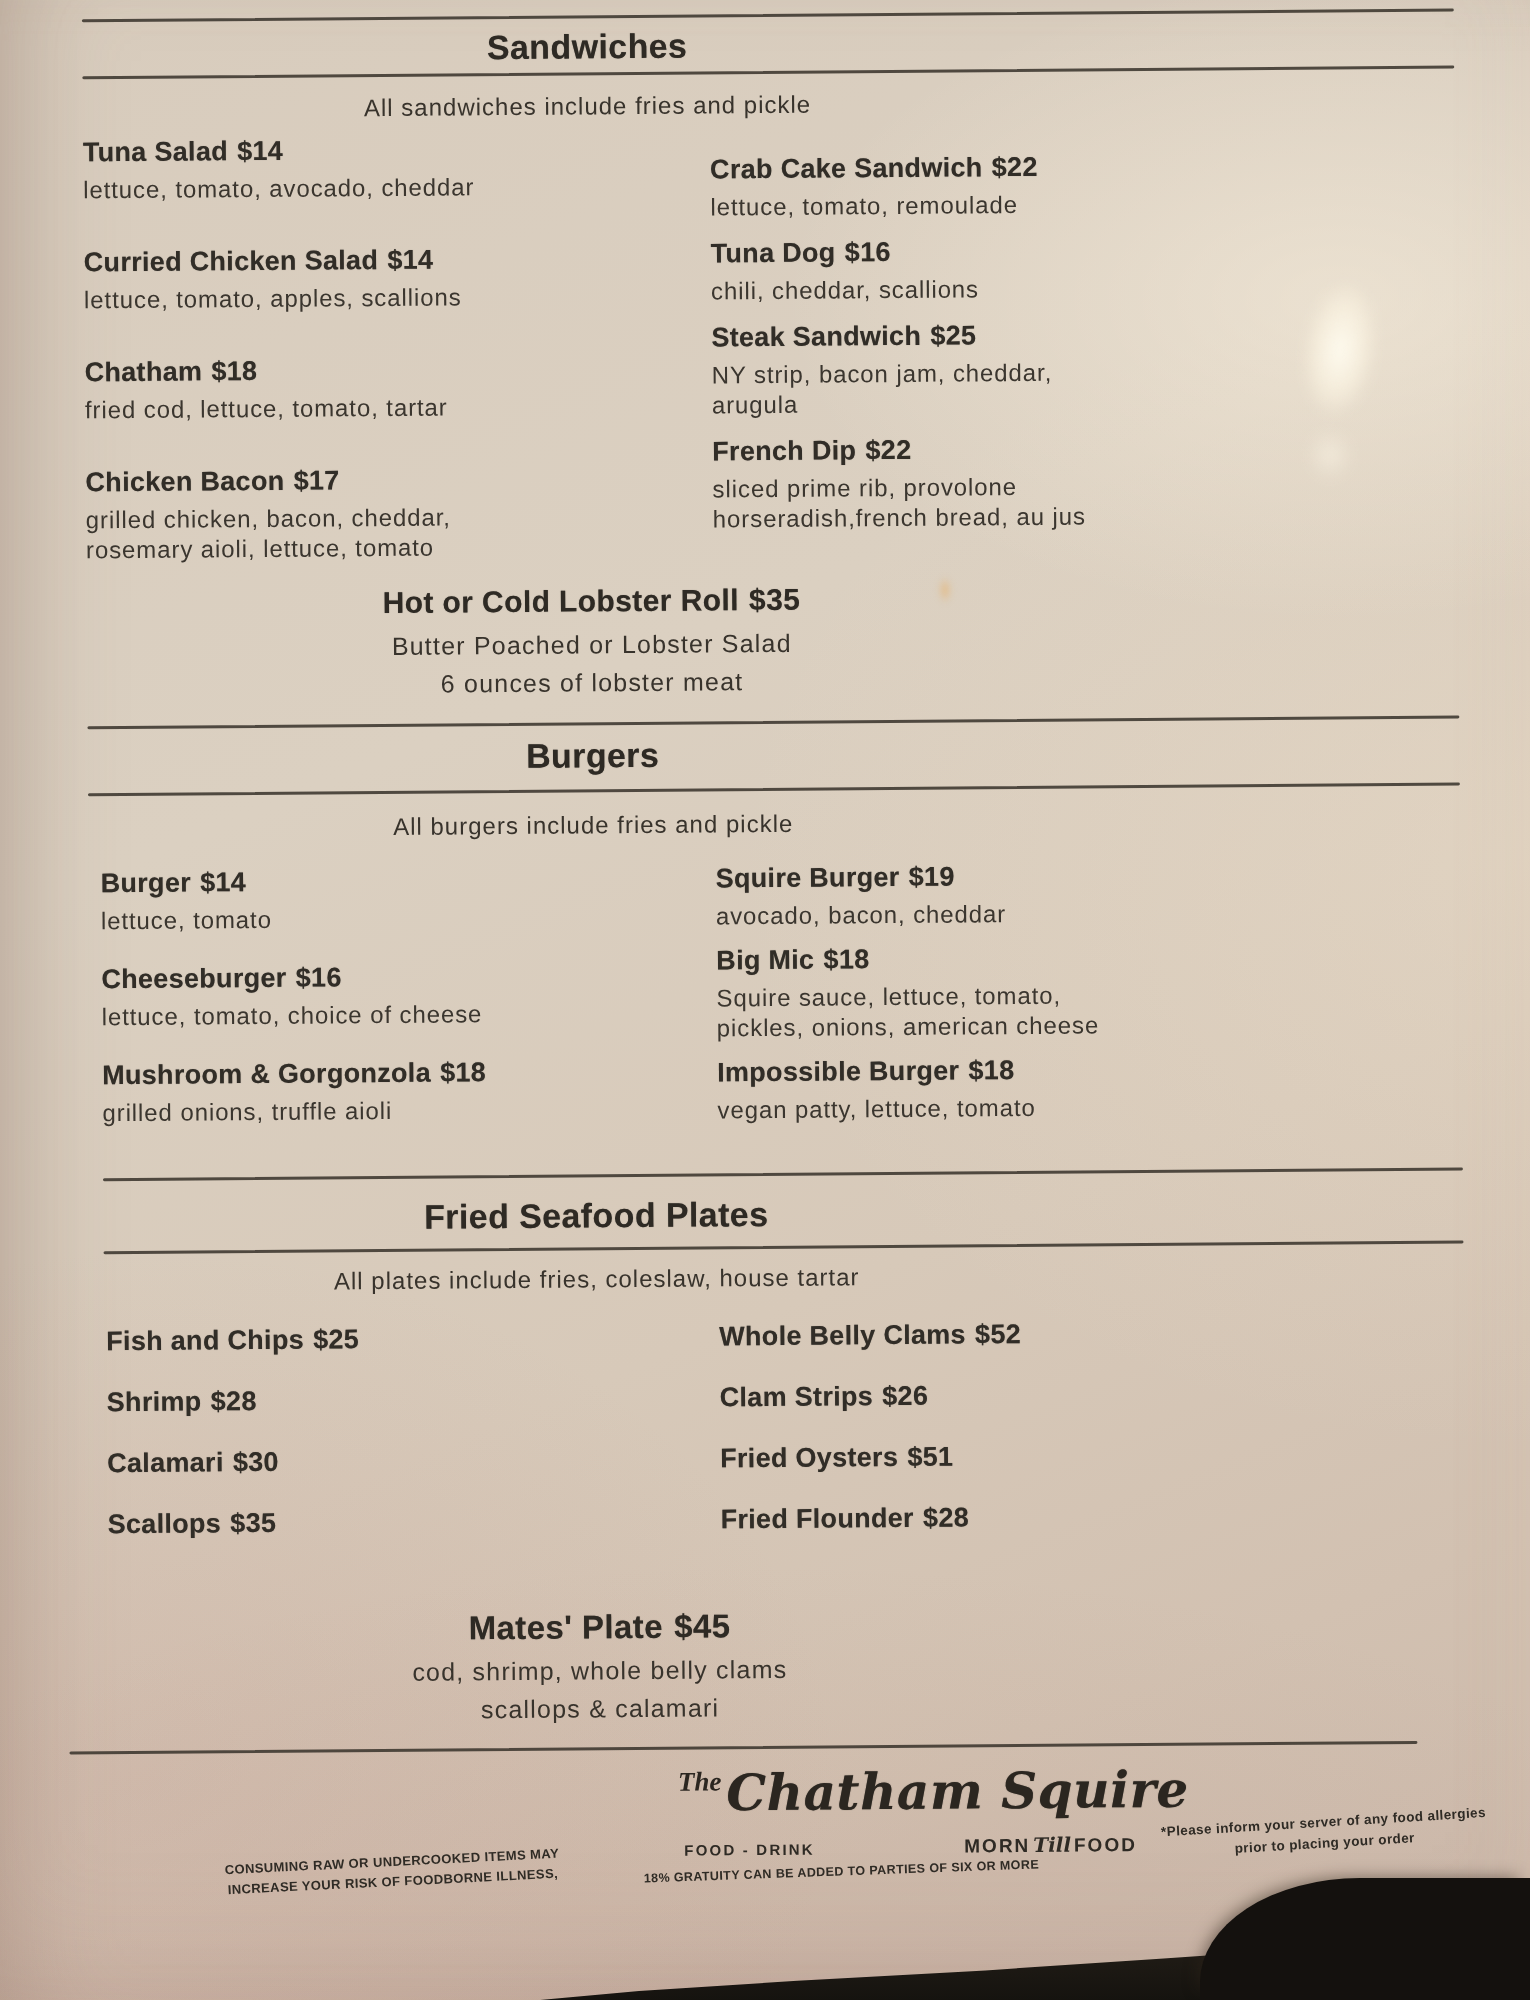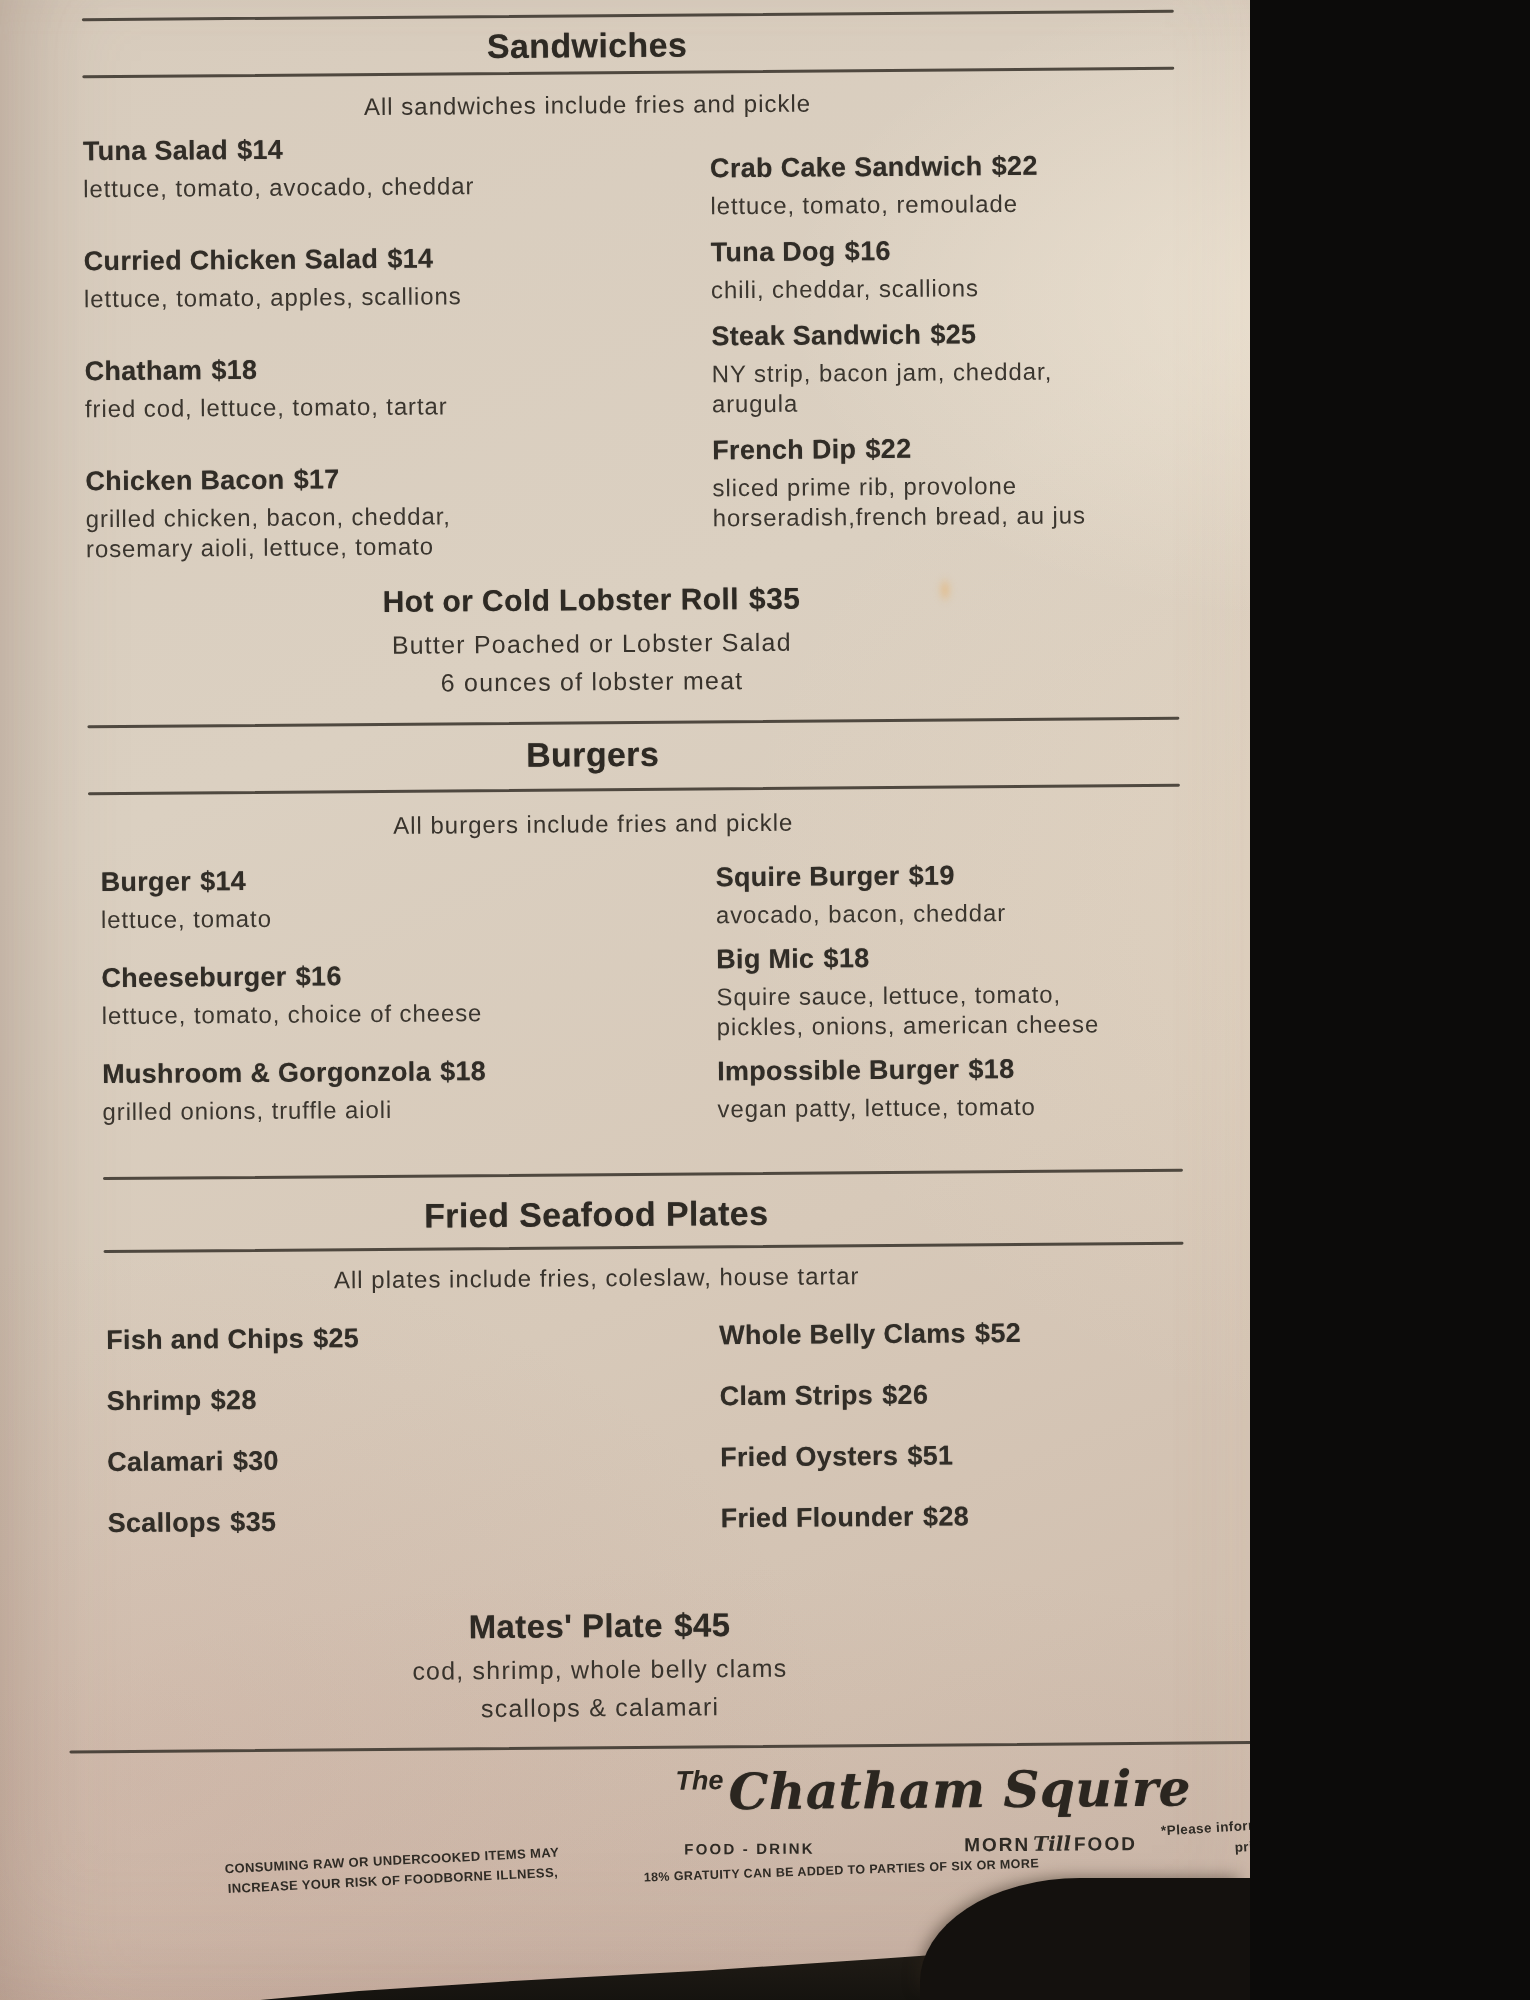--- a/index.html
+++ b/index.html
@@ -1,17 +1,17 @@
 <!DOCTYPE html>
 <html><head>
 <meta charset="utf-8">
 <style>
   html,body { margin:0; padding:0; background:#0c0b0a; }
   .page {
-    position:relative; width:1250px; height:2000px; overflow:hidden;
+    position:relative; width:1530px; height:2000px; overflow:hidden;
     background:
       linear-gradient(158deg, #d8ccbd 0%, #dbd0c1 35%, #d7c9b9 62%, #d2c1b1 82%, #cbb8aa 100%);
     box-shadow: inset 80px 0 110px -70px rgba(120,95,80,0.35),
                 inset -40px 0 90px -60px rgba(255,240,215,0.25),
                 inset 0 -70px 140px -70px rgba(150,110,100,0.28);
     font-family:"Liberation Sans","DejaVu Sans",sans-serif;
     color:#37322b;
   }
   .shade { position:absolute; inset:0; pointer-events:none;
     background:
@@ -64,21 +64,21 @@
   .feature .fname { font-size:30px; line-height:40px; font-weight:700; color:#2e2a24;
                     letter-spacing:0.4px; text-shadow:0 0 0.8px rgba(46,42,36,0.55); }
   .feature .fline { margin-top:8px; font-size:25px; line-height:30px; letter-spacing:1.2px; color:#38332c; }
   .feature-mates { margin-top:70px; }
   .feature-mates .fname { font-size:33px; }
   .feature-mates .fline:first-of-type { margin-top:16px; }
 
   .footer { position:relative; height:236px; margin-top:0; }
   .logo { position:absolute; left:548px; top:14px; width:560px; text-align:center;
           color:#2b2620; white-space:nowrap; }
-  .logo-the { font-family:Liberation Sans, sans-serif; font-style:italic; font-weight:700;
+  .logo-the { font-family:Liberation Serif, serif; font-style:italic; font-weight:700;
               font-size:27px; vertical-align:20px; margin-right:5px;margin-left:19px; }
   .logo-main { font-family:"DejaVu Serif","Liberation Serif",serif; font-style:italic; font-weight:700;
                font-size:50px; letter-spacing:0.5px; text-shadow:0 0 1px rgba(43,38,32,0.6); }
   .logo-left { position:absolute; left:588px; top:92px; font-size:15px; font-weight:700;
                letter-spacing:2.2px; color:#2e2a24; }
   .logo-right { position:absolute; left:868px; top:86px; color:#2e2a24; white-space:nowrap; }
   .logo-right .lr-caps { font-size:19px; font-weight:700; letter-spacing:2px; }
   .logo-right .lr-script { font-family:"DejaVu Serif","Liberation Serif",serif; font-style:italic;
                            font-weight:700; font-size:20px; margin:0 3px; }
   .fine { position:absolute; font-size:13px; font-weight:700; letter-spacing:0.4px;

